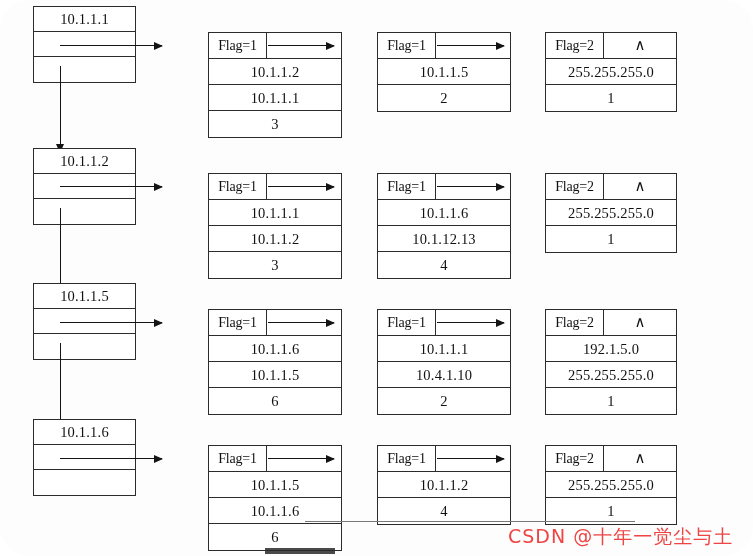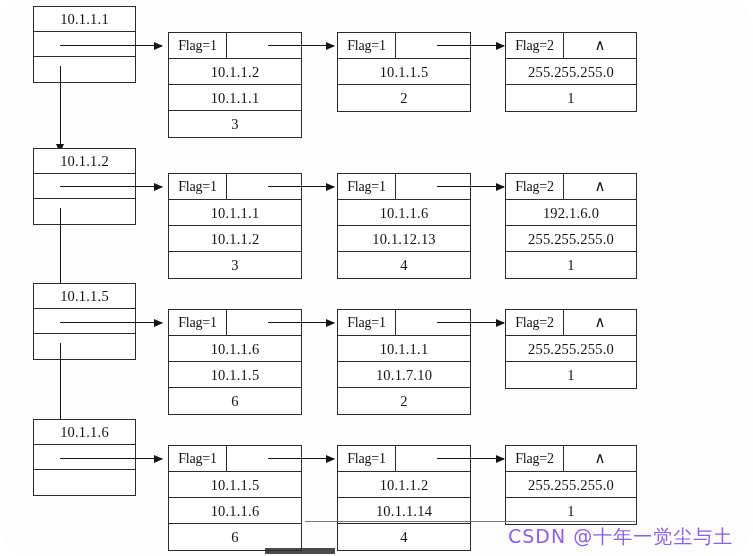--- a/index.html
+++ b/index.html
@@ -41,20 +41,21 @@
   }
   .index-cell:last-child { border-bottom: none; }
   .index-cell.empty { color: transparent; }
 
   
   .node {
     position: absolute;
     border: 1.4px solid #2b2b2b;
     box-sizing: border-box;
     background: #ffffff;
+    margin-left: 40px;
   }
   .node-head {
     display: flex;
     height: 26px;
     border-bottom: 1.3px solid #2b2b2b;
     box-sizing: border-box;
   }
   .node-flag {
     flex: 0 0 58px;
     line-height: 25px;
@@ -130,21 +131,21 @@
     position: absolute;
     background: #2a2a2a;
     opacity: 0.85;
   }
 
   
   .watermark {
     position: absolute;
     font-family: "DejaVu Sans", "Liberation Sans", sans-serif;
     font-size: 19px;
-    color: #8b5cf6;
+    color: #ef4444;
     letter-spacing: 1px;
     white-space: nowrap;
   }
 </style>
 </head>
 <body>
 
 <div id="canvas">
 
   <div class="index-box" style="top:6px;">
@@ -217,21 +218,20 @@
     <div class="node-row">4</div>
   </div>
   <div class="arrow-plain" style="left:437px; top:186px; width:34px;"></div>
   <div class="arrow-h" style="left:471px; top:186px; width:33px;"></div>
 
   <div class="node" style="left:505px; top:173px; width:132px;">
     <div class="node-head">
       <div class="node-flag">Flag=2</div>
       <div class="node-ptr">∧</div>
     </div>
-    <div class="node-row">192.1.6.0</div>
     <div class="node-row">255.255.255.0</div>
     <div class="node-row">1</div>
   </div>
 
   <div class="index-box" style="top:283px;">
     <div class="index-cell">10.1.1.5</div>
     <div class="index-cell empty"></div>
     <div class="index-cell empty"></div>
   </div>
   <div class="arrow-h" style="left:60px; top:322px; width:102px;"></div>
@@ -248,31 +248,32 @@
   </div>
   <div class="arrow-plain" style="left:268px; top:322px; width:34px;"></div>
   <div class="arrow-h" style="left:302px; top:322px; width:32px;"></div>
 
   <div class="node" style="left:337px; top:309px; width:134px;">
     <div class="node-head">
       <div class="node-flag">Flag=1</div>
       <div class="node-ptr"></div>
     </div>
     <div class="node-row">10.1.1.1</div>
-    <div class="node-row">10.1.7.10</div>
+    <div class="node-row">10.4.1.10</div>
     <div class="node-row">2</div>
   </div>
   <div class="arrow-plain" style="left:437px; top:322px; width:34px;"></div>
   <div class="arrow-h" style="left:471px; top:322px; width:33px;"></div>
 
   <div class="node" style="left:505px; top:309px; width:132px;">
     <div class="node-head">
       <div class="node-flag">Flag=2</div>
       <div class="node-ptr">∧</div>
     </div>
+    <div class="node-row">192.1.5.0</div>
     <div class="node-row">255.255.255.0</div>
     <div class="node-row">1</div>
   </div>
 
   <div class="index-box" style="top:419px;">
     <div class="index-cell">10.1.1.6</div>
     <div class="index-cell empty"></div>
     <div class="index-cell empty"></div>
   </div>
   <div class="arrow-h" style="left:60px; top:458px; width:102px;"></div>
@@ -288,21 +289,20 @@
   </div>
   <div class="arrow-plain" style="left:268px; top:458px; width:34px;"></div>
   <div class="arrow-h" style="left:302px; top:458px; width:32px;"></div>
 
   <div class="node" style="left:337px; top:445px; width:134px;">
     <div class="node-head">
       <div class="node-flag">Flag=1</div>
       <div class="node-ptr"></div>
     </div>
     <div class="node-row">10.1.1.2</div>
-    <div class="node-row">10.1.1.14</div>
     <div class="node-row">4</div>
   </div>
   <div class="arrow-plain" style="left:437px; top:458px; width:34px;"></div>
   <div class="arrow-h" style="left:471px; top:458px; width:33px;"></div>
 
   <div class="node" style="left:505px; top:445px; width:132px;">
     <div class="node-head">
       <div class="node-flag">Flag=2</div>
       <div class="node-ptr">∧</div>
     </div>

